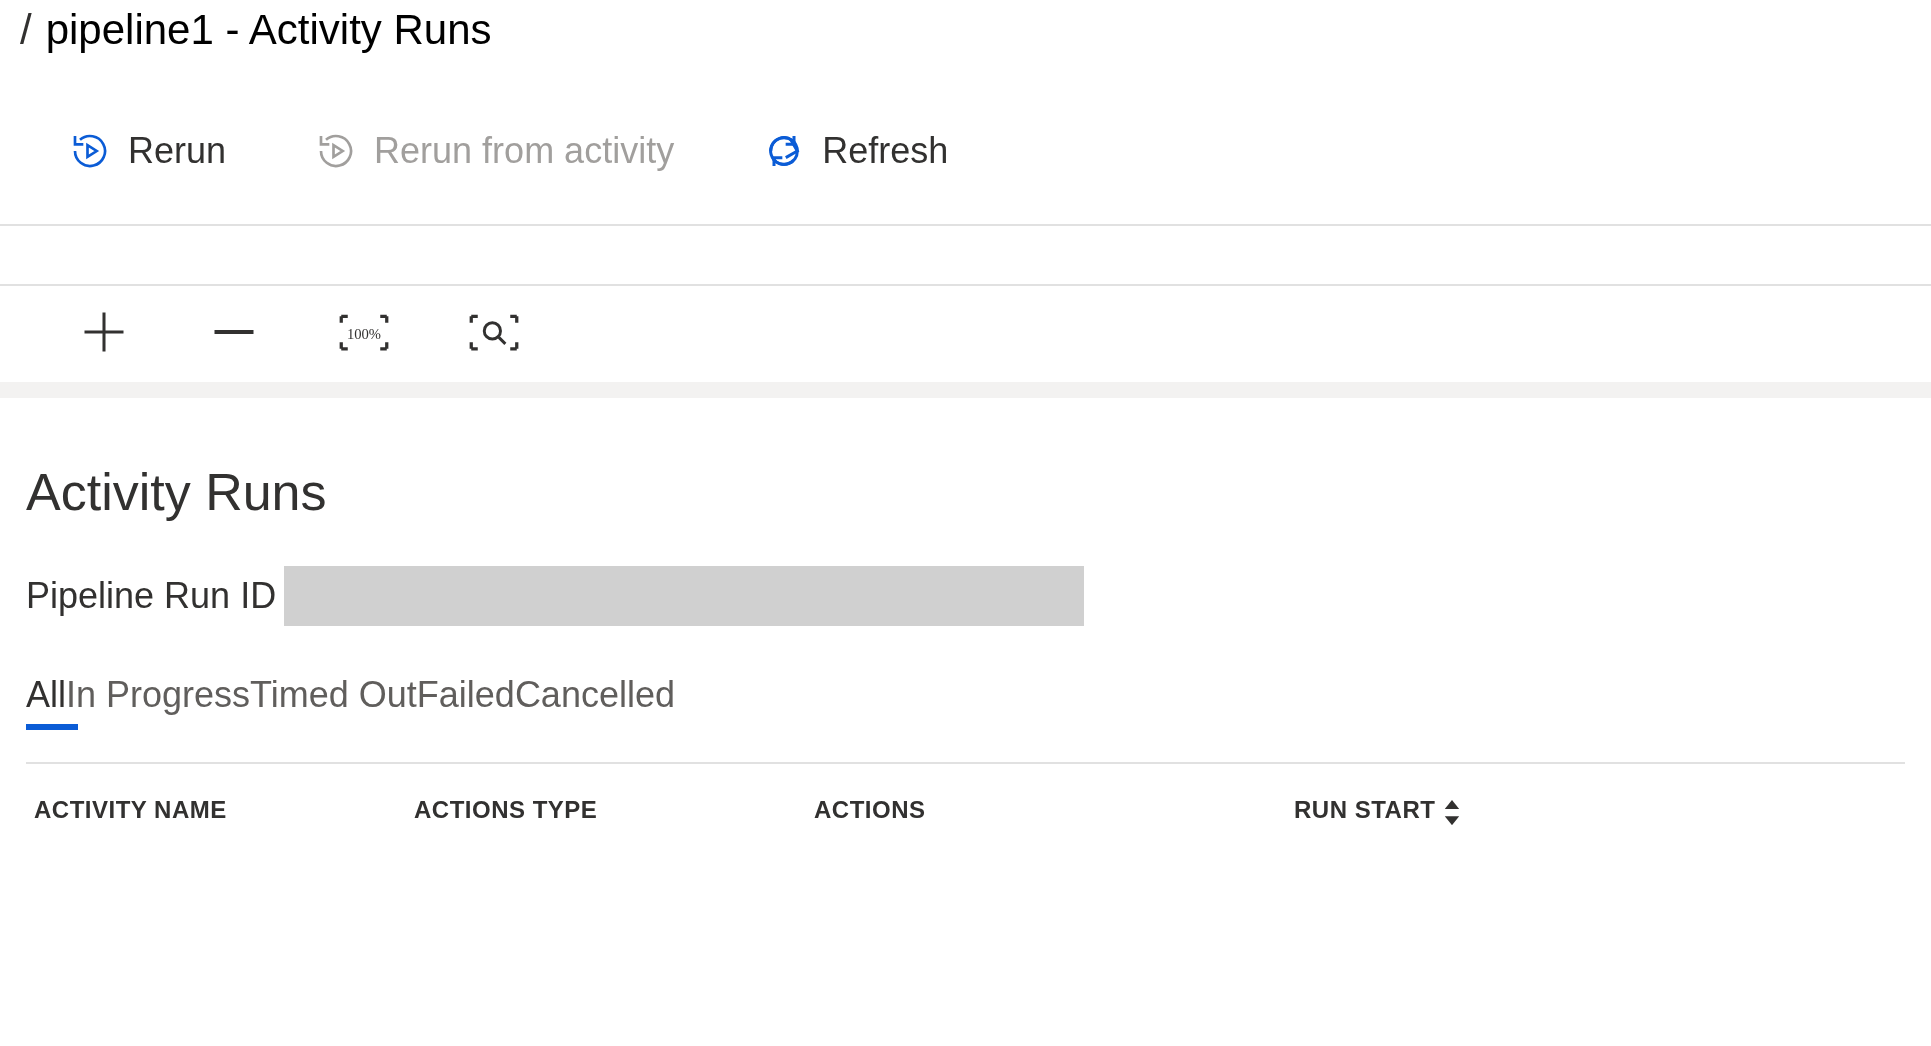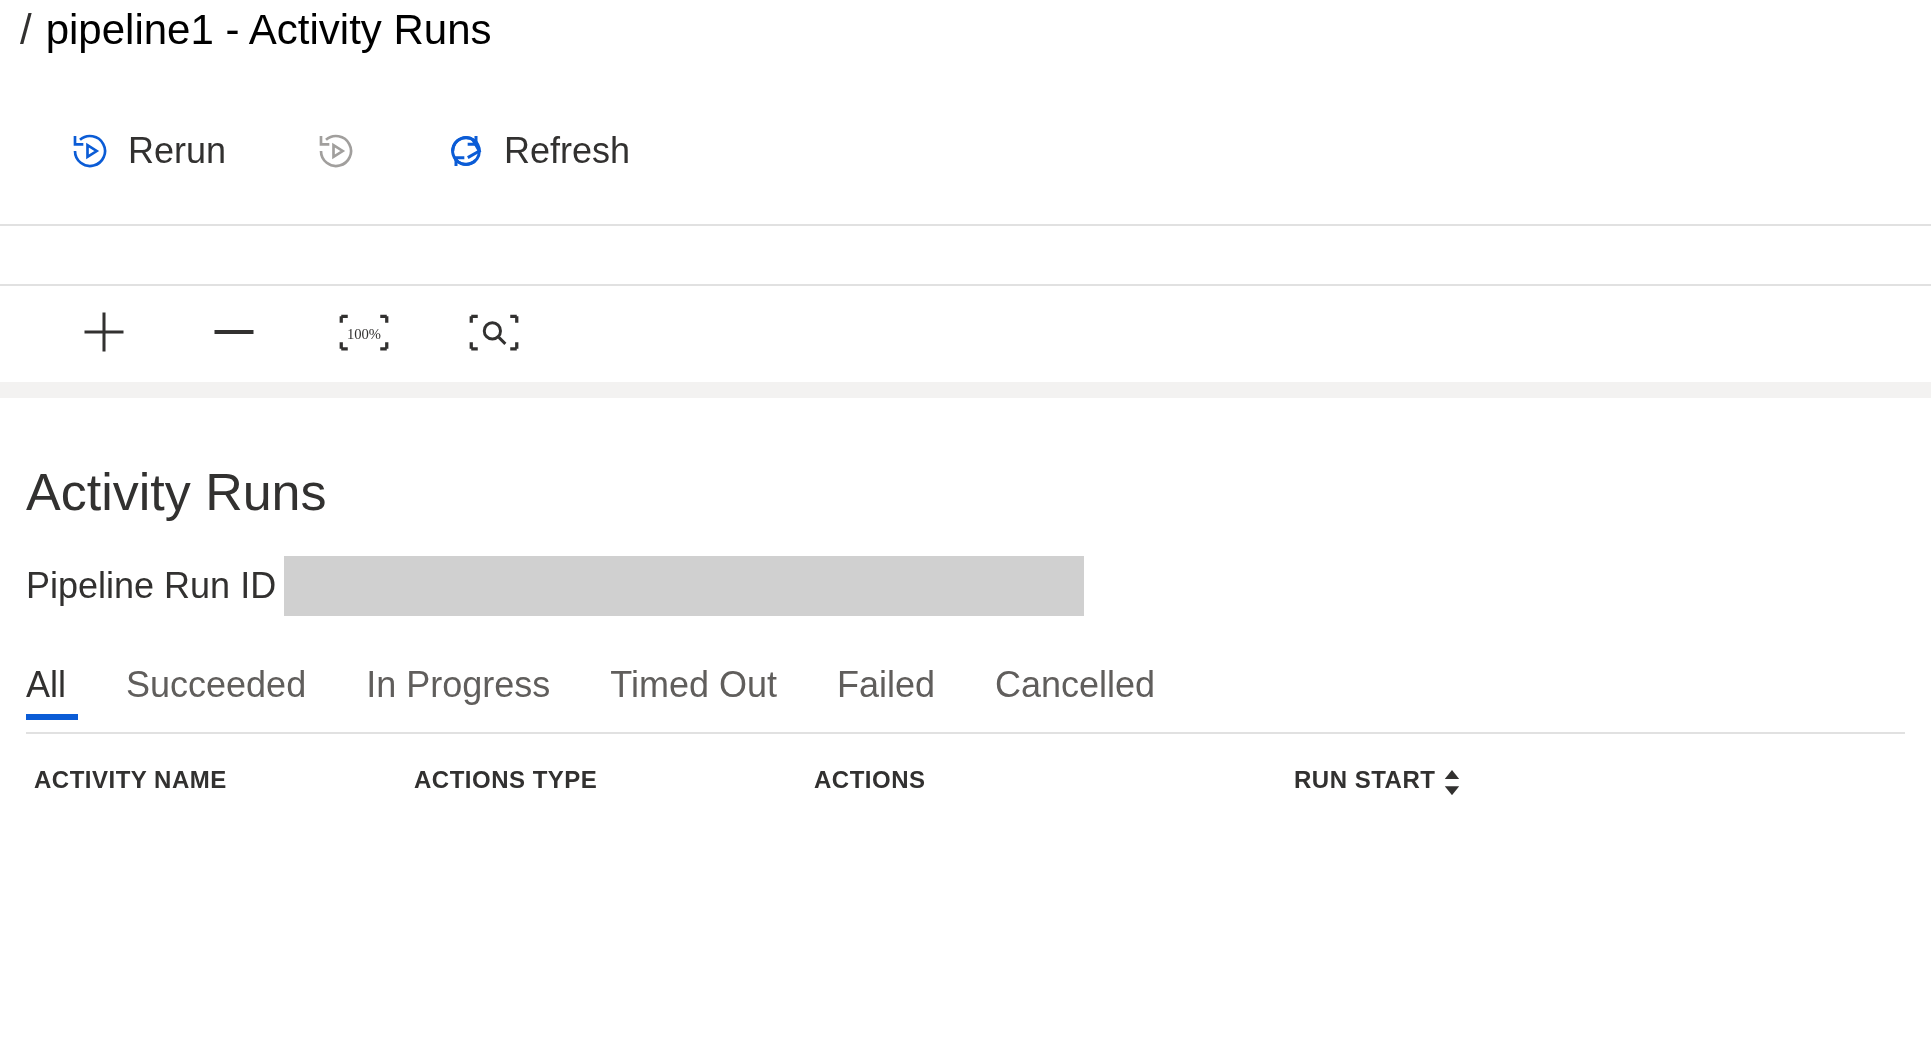--- a/index.html
+++ b/index.html
@@ -87,45 +87,44 @@
   .zoom-btn svg { width: 100%; height: 100%; }
 
   
   .section {
     padding: 64px 26px 0 26px;
   }
   .section-title {
     font-size: 52px;
     font-weight: 400;
     color: #323130;
-    margin-bottom: 34px;
+    margin-bottom: 44px;
   }
   .runid-row {
     display: flex;
     align-items: center;
     gap: 8px;
     font-size: 36px;
     color: #323130;
     margin-bottom: 48px;
   }
   .runid-value {
     display: inline-block;
     width: 800px;
     height: 60px;
     background: #d0d0d0;
   }
 
   
   .filter-tabs {
     display: flex;
     align-items: baseline;
-    gap: 60px;
     font-size: 36px;
     color: #605e5c;
-    padding-bottom: 20px;
+    padding-bottom: 40px;
     border-bottom: 2px solid #e1e1e1;
   }
   .filter-tab {
     cursor: pointer;
     position: relative;
     padding-bottom: 6px;
   }
   .filter-tab.active {
     color: #323130;
   }
@@ -178,20 +177,21 @@
     </div>
 
     <div class="toolbar-btn disabled">
       <span class="icon">
         <svg viewBox="0 0 24 24" fill="none" stroke="#a19f9d" stroke-width="1.6">
           <path d="M3 12a9 9 0 1 0 3-6.7"></path>
           <polyline points="3 3 3 8 8 8" fill="none"></polyline>
           <polygon points="10.5 8.5 10.5 15.5 16 12" fill="none"></polygon>
         </svg>
       </span>
+      <span>Rerun from activity</span>
     </div>
 
     <div class="toolbar-btn">
       <span class="icon">
         <svg viewBox="0 0 24 24" fill="none" stroke="#0b5cd6" stroke-width="1.8">
           <path d="M20 12a8 8 0 1 0-2.34 5.66"></path>
           <polyline points="20 4 20 12 12 12" fill="none" transform="rotate(-30 20 12)"></polyline>
           <path d="M4 12a8 8 0 0 1 14.3-5"></path>
           <polyline points="18 3 18 8 13 8" fill="none"></polyline>
           <path d="M20 12a8 8 0 0 1-14.3 5"></path>
@@ -242,21 +242,20 @@
   <div class="section">
     <h1 class="section-title">Activity Runs</h1>
 
     <div class="runid-row">
       <span>Pipeline Run ID</span>
       <span class="runid-value"></span>
     </div>
 
     <div class="filter-tabs">
       <span class="filter-tab active">All</span>
-      <span class="filter-tab">Succeeded</span>
       <span class="filter-tab">In Progress</span>
       <span class="filter-tab">Timed Out</span>
       <span class="filter-tab">Failed</span>
       <span class="filter-tab">Cancelled</span>
     </div>
 
     <div class="table-header">
       <div class="col-activity-name">ACTIVITY NAME</div>
       <div class="col-activity-type">ACTIONS TYPE</div>
       <div class="col-actions">ACTIONS</div>

